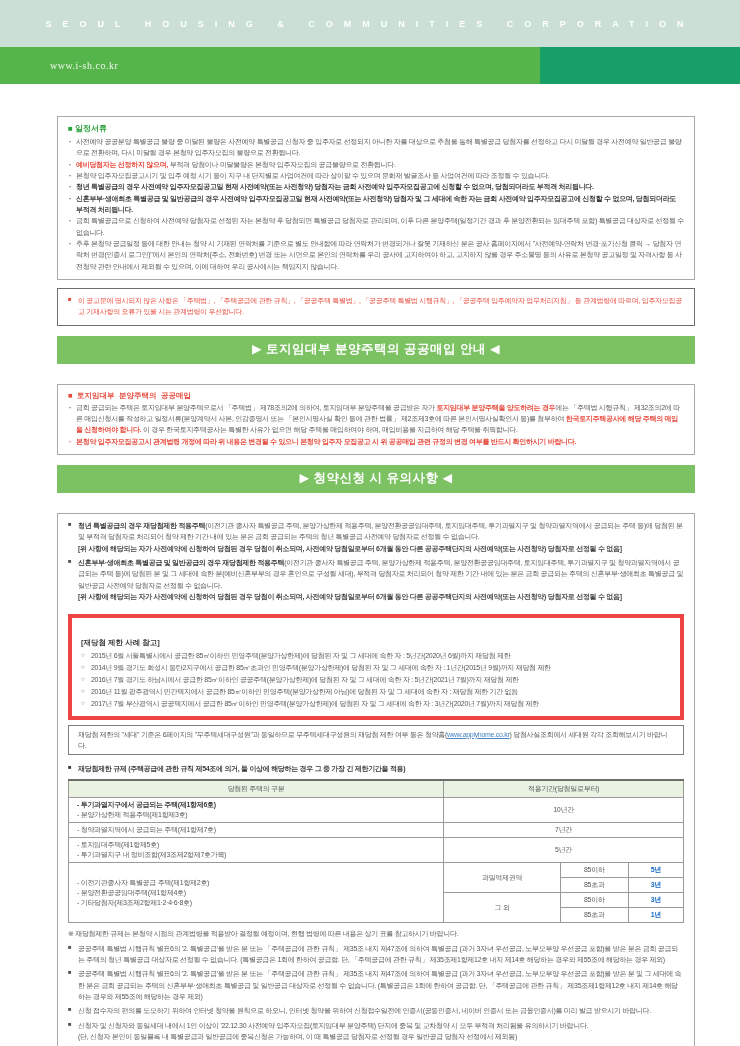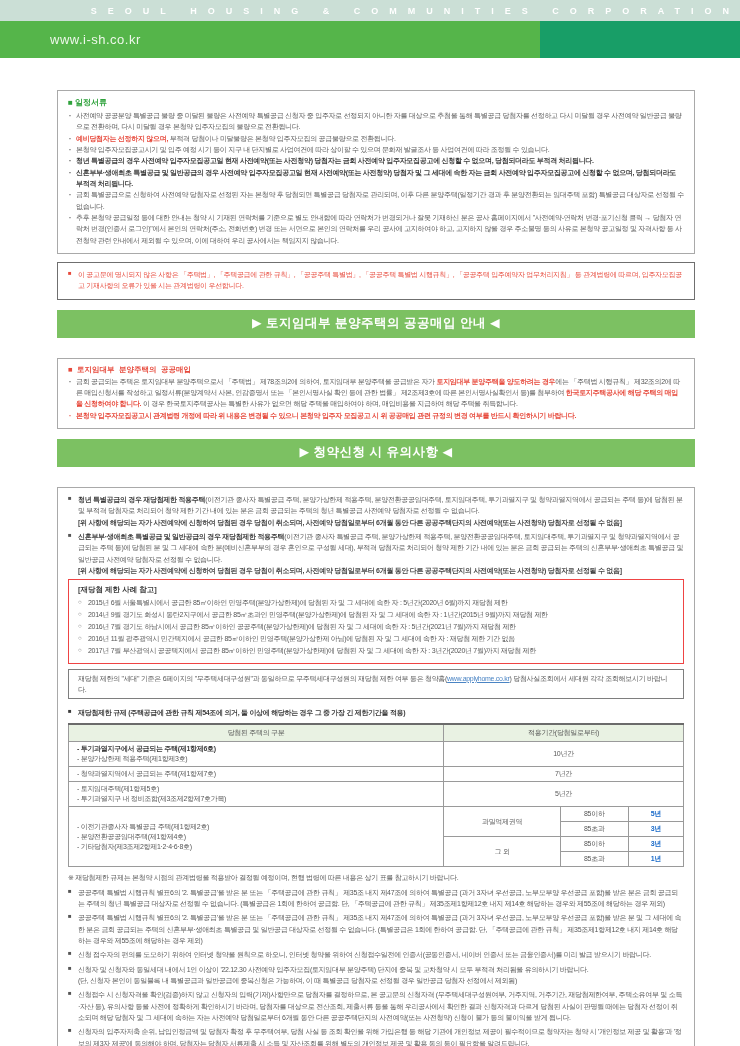--- a/index.html
+++ b/index.html
@@ -1,44 +1,44 @@
 <!DOCTYPE html>
 <html><head>
 <meta charset="utf-8">
 <style>
   html,body{margin:0;padding:0;}
   body{
     width:740px;height:1046px;overflow:hidden;background:#ffffff;
     font-family:"Liberation Sans","DejaVu Sans",sans-serif;color:#565656;
   }
-  .band-top{height:21px;background:#cbdfd6;display:flex;align-items:center;justify-content:flex-end;}
+  .band-top{height:47px;background:#cbdfd6;display:flex;align-items:center;justify-content:center;}
   .band-top span{color:#ffffff;font-size:9px;font-weight:bold;letter-spacing:11px;white-space:nowrap;}
   .band-green{height:37px;display:flex;}
   .band-green .bg-left{flex:0 0 73%;background:#55b54a;display:flex;align-items:center;}
-  .band-green .bg-left .url{color:#eef7ea;font-size:13px;margin-left:50px;letter-spacing:0.5px;}
+  .band-green .bg-left .url{color:#eef7ea;font-size:10px;margin-left:50px;letter-spacing:0.5px;font-family:Liberation Serif, serif;}
   .band-green .bg-right{flex:1;background:#189e67;}
   .content{margin:32px 45px 0 57px;}
   .box{border:1px solid #a9a9a9;padding:6px 10px 7px;background:#fff;}
   .box.legal{border:1px solid #6f6f6f;margin-top:8px;}
   .banner{background:#7cc162;color:#ffffff;text-align:center;font-weight:bold;font-size:12.5px;
           padding:5px 0 6px;margin:10px 0 20px;letter-spacing:0.5px;}
   .green-title{color:#2fa23c;font-weight:bold;font-size:8px;margin-bottom:2px;}
   .red-title{color:#e74a3c;font-weight:bold;font-size:7.5px;margin-bottom:1px;font-family:Liberation Mono, monospace;}
   .bullet{position:relative;padding-left:8px;font-size:7px;line-height:1.62;letter-spacing:-0.3px;}
   .bullet::before{content:"·";position:absolute;left:1px;top:0;font-weight:bold;}
   .sq{position:relative;padding-left:10px;font-size:7px;line-height:1.62;letter-spacing:-0.3px;margin-top:3px;}
   .sq::before{content:"■";position:absolute;left:0;top:0;font-size:6px;}
   .circ{position:relative;padding-left:10px;font-size:7px;line-height:1.7;letter-spacing:-0.3px;}
   .circ::before{content:"○";position:absolute;left:0;top:0;font-size:6px;}
   .star{font-size:7px;line-height:1.62;letter-spacing:-0.3px;margin-top:5px;}
   .sub{padding-left:10px;font-size:7px;line-height:1.62;letter-spacing:-0.3px;color:#474747;font-weight:bold;}
   .sub.norm{font-weight:normal;color:#565656;}
   .red{color:#e74a3c;}
   .boldt{font-weight:bold;color:#3c3c3c;}
-  .case-box{border:1px solid #ef4444;padding:5px 9px 6px;margin:3px 0 5px;}
+  .case-box{border:4px solid #ef4444;padding:20px 9px 6px;margin:12px 0 5px;}
   .case-title{font-size:7.5px;font-weight:bold;color:#3c3c3c;margin-bottom:2px;}
   .seed-box{border:1px solid #7e7e7e;padding:3px 9px;margin:2px 0 8px;font-size:7px;line-height:1.6;letter-spacing:-0.3px;}
   .link{color:#4a84c4;text-decoration:underline;cursor:pointer;}
   table{width:100%;border-collapse:collapse;margin-top:5px;border-top:2px solid #6b6b6b;}
   th,td{border:1px solid #9a9a9a;font-size:7px;color:#565656;letter-spacing:-0.3px;}
   thead th{background:#e9f2e3;font-weight:normal;padding:3px 4px;text-align:center;}
   td{padding:2px 8px;}
   td.ctr{text-align:center;padding:2px 4px;}
   td .bold-line{font-weight:bold;color:#3c3c3c;}
   .blue{color:#1668c8;font-weight:bold;}

